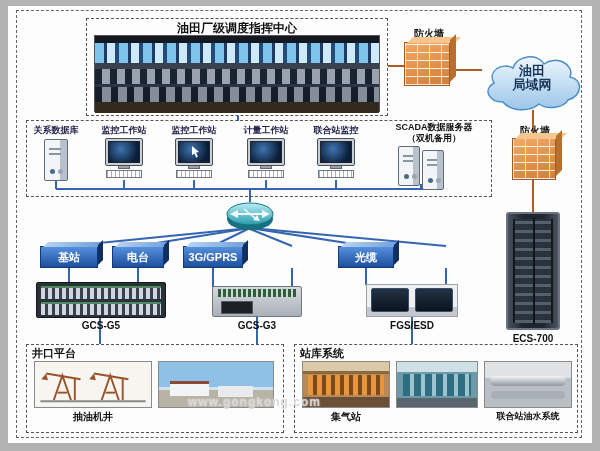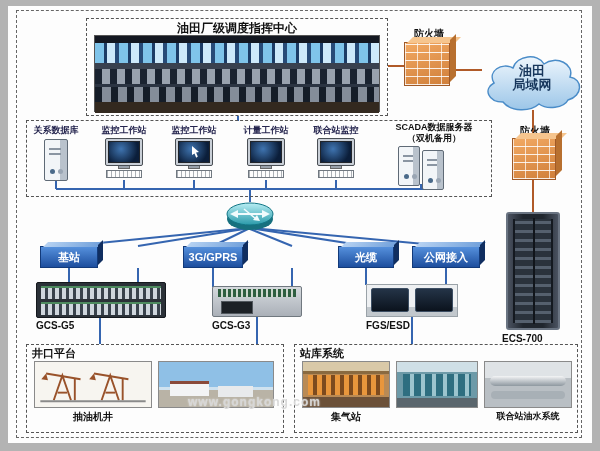--- a/index.html
+++ b/index.html
@@ -58,21 +58,21 @@
   
   #router{position:absolute;left:226px;top:198px;width:48px;height:34px}
 
   
   .chan{position:absolute;top:246px;height:22px;display:flex;align-items:center;justify-content:center;
     background:linear-gradient(180deg,#5590dc,#1d4e9e);border:1px solid #123a7a;color:#fff;font-size:11px;font-weight:bold}
   .chan::before{content:'';position:absolute;left:2px;top:-5px;width:100%;height:5px;background:linear-gradient(90deg,#b6d2f2,#6f9fda);transform:skewX(-45deg);transform-origin:bottom}
   .chan::after{content:'';position:absolute;top:-2px;right:-6px;width:5px;height:100%;background:#102e60;transform:skewY(-45deg);transform-origin:left}
 
   
-  .dev-label{position:absolute;text-align:left;font-size:10px;font-weight:bold;color:#111}
+  .dev-label{position:absolute;text-align:center;font-size:10px;font-weight:bold;color:#111}
   .g5{position:absolute;left:36px;top:282px;width:130px;height:36px;background:#2b3138;border:1px solid #14181d;border-radius:2px}
   .g5 .row{position:absolute;left:4px;right:4px;height:13px;background:repeating-linear-gradient(90deg,#cfd6dd 0 4px,#39424c 4px 7px);border-top:2px solid #4d8a5e}
   .g5 .r1{top:3px}.g5 .r2{top:19px}
   .g3{position:absolute;left:212px;top:286px;width:90px;height:31px;background:linear-gradient(180deg,#d6dade,#aab0b8);border:1px solid #70787f;border-radius:2px}
   .g3::before{content:'';position:absolute;top:2px;left:5px;right:5px;height:8px;background:repeating-linear-gradient(90deg,#2e5e40 0 3px,#cdd6cd 3px 5px)}
   .g3::after{content:'';position:absolute;top:14px;left:8px;width:30px;height:11px;background:#1c2126;border:1px solid #51585e}
   .fgs{position:absolute;left:366px;top:284px;width:92px;height:33px;background:linear-gradient(180deg,#eef0f2 0 70%,#c2c8cd 70% 100%);border:1px solid #9aa2a8}
   .fgs .unit{position:absolute;top:3px;width:38px;height:24px;background:linear-gradient(180deg,#243447,#0b131d);border:1px solid #3c4e63;border-radius:2px}
   .fgs .u1{left:4px}.fgs .u2{left:48px}
   .cabinet{position:absolute;left:506px;top:212px;width:54px;height:118px;background:linear-gradient(90deg,#4a5260,#20262e 30%,#20262e 70%,#4a5260);border:2px solid #6a7482;border-radius:3px}
@@ -239,28 +239,28 @@
       <polygon points="36,12 44,16 36,20" fill="#f2fbfd"></polygon>
       <polygon points="12,12 4,16 12,20" fill="#f2fbfd"></polygon>
       <line x1="18" y1="11" x2="30" y2="21" stroke="#f2fbfd" stroke-width="1.5"></line>
       <polygon points="31,17 34,23 27,22" fill="#f2fbfd"></polygon>
     </svg>
   </div>
 
   <div class="chan" style="left:40px;width:58px">
       <span>基站</span>
     </div>
+  <div class="chan" style="left:112px;width:52px">
+      <span>电台</span>
+    </div>
   <div class="chan" style="left:183px;width:60px">
       <span>3G/GPRS</span>
     </div>
   <div class="chan" style="left:338px;width:56px">
       <span>光缆</span>
-    </div>
-  <div class="chan" style="left:412px;width:68px">
-      <span>公网接入</span>
     </div>
 
   <div class="g5">
     <div class="row r1"></div>
     <div class="row r2"></div>
   </div>
   <div class="dev-label" style="left:36px;top:320px;width:130px">GCS-G5</div>
 
   <div class="g3"></div>
   <div class="dev-label" style="left:212px;top:320px;width:90px">GCS-G3</div>

